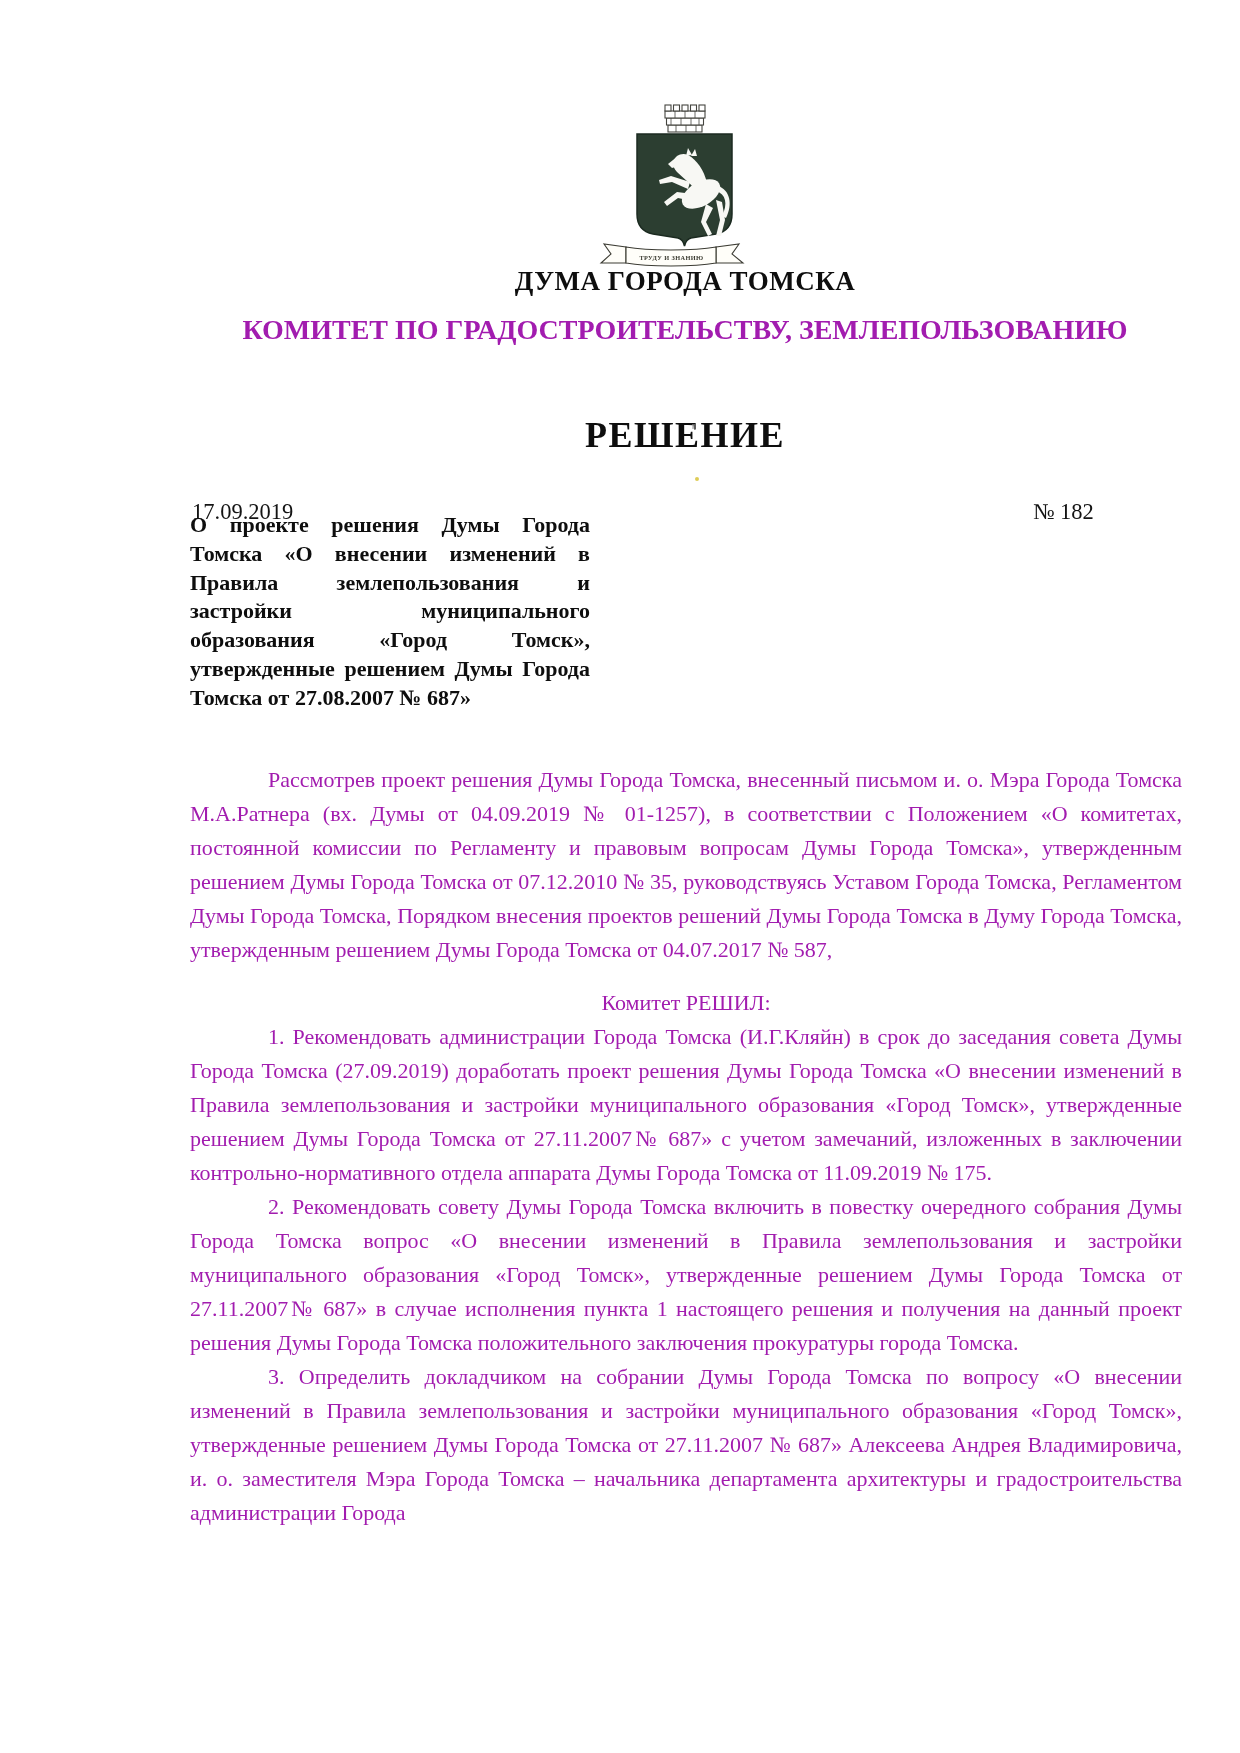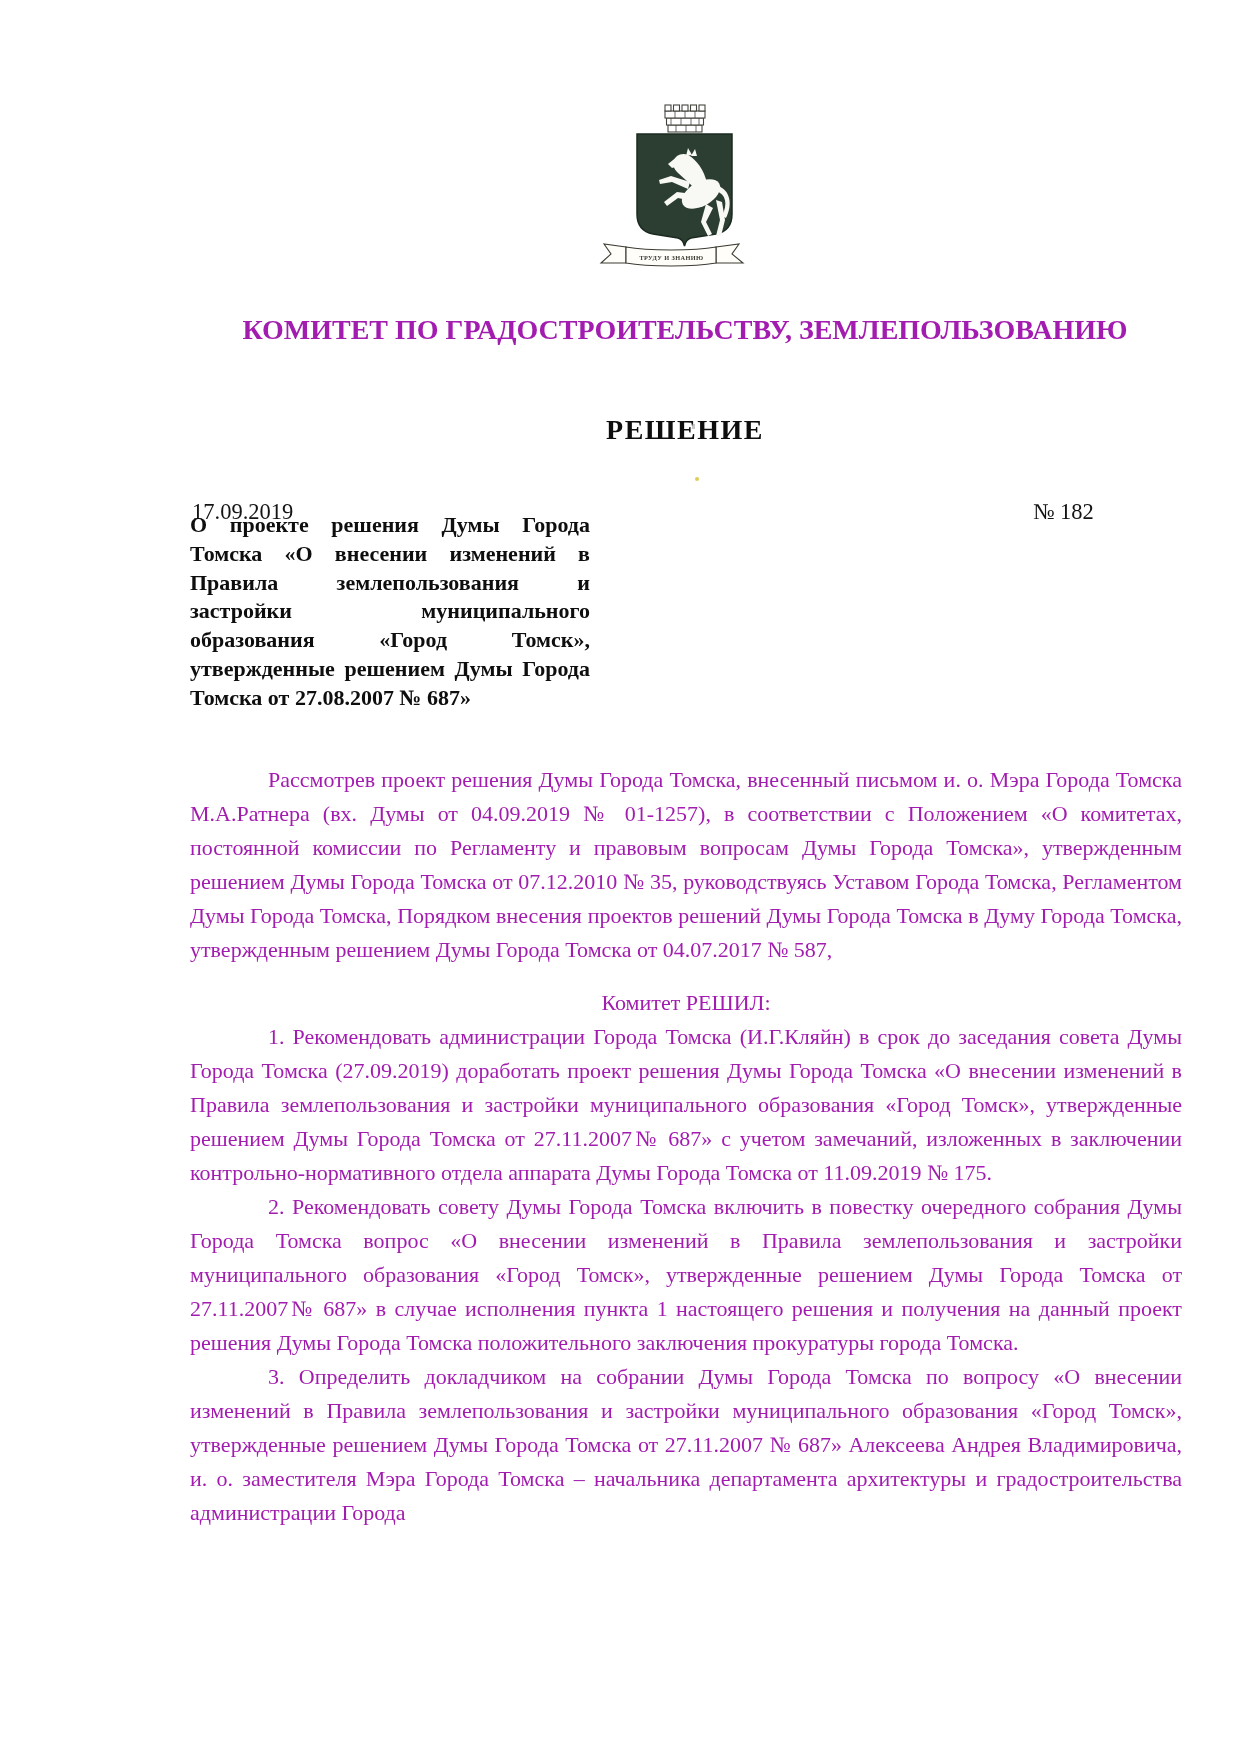--- a/index.html
+++ b/index.html
@@ -14,21 +14,21 @@
   .org-title {
     position:absolute; top:266px; left:190px; width:990px; text-align:center;
     font-size:27px; font-weight:bold; color:#0e0e0e; letter-spacing:0.5px;
   }
   .committee {
     position:absolute; top:311px; left:145px; width:1080px; text-align:center;
     font-size:28px; font-weight:bold; line-height:37px; color:#a21caf;
   }
   .doc-type {
     position:absolute; top:414px; left:190px; width:990px; text-align:center;
-    font-size:28px; font-weight:bold; letter-spacing:1.5px; color:#0e0e0e;
+    font-size:36px; font-weight:bold; letter-spacing:1.5px; color:#0e0e0e;
   }
   .date-row { position:absolute; top:467px; left:190px; width:990px; height:30px; font-size:22.5px;margin-top:32px; }
   .doc-date { position:absolute; left:2px; top:0; }
   .doc-number { position:absolute; left:843px; top:0; white-space:nowrap; }
 
   .subject {
     position:absolute; top:511px; left:190px; width:400px;
     font-size:22px; font-weight:bold; line-height:28.8px;
     text-align:justify; color:#0e0e0e;
   }
@@ -79,20 +79,21 @@
 
       <g fill="#fffef9" stroke="#3c3c34" stroke-width="1.1">
         <path d="M28,153 L6,150 L13,160 L3,169 L28,169 Z"></path>
         <path d="M118,153 L141,150 L134,160 L145,169 L118,169 Z"></path>
         <path d="M28,153 C50,157 96,157 118,153 L118,169 C96,173 50,173 28,169 Z"></path>
       </g>
       <text x="73.5" y="165.5" text-anchor="middle" font-size="6.3" letter-spacing="0.4" fill="#3a3a30">ТРУДУ И ЗНАНИЮ</text>
     </svg>
   </div>
 
+  <div class="org-title">ДУМА ГОРОДА ТОМСКА</div>
 
   <div class="committee">
     <div>КОМИТЕТ ПО ГРАДОСТРОИТЕЛЬСТВУ, ЗЕМЛЕПОЛЬЗОВАНИЮ</div>
   </div>
 
   <div class="doc-type">РЕШЕНИЕ</div>
 
   <div class="date-row">
     <span class="doc-date">17.09.2019</span>
     <span class="doc-number">№ 182</span>

